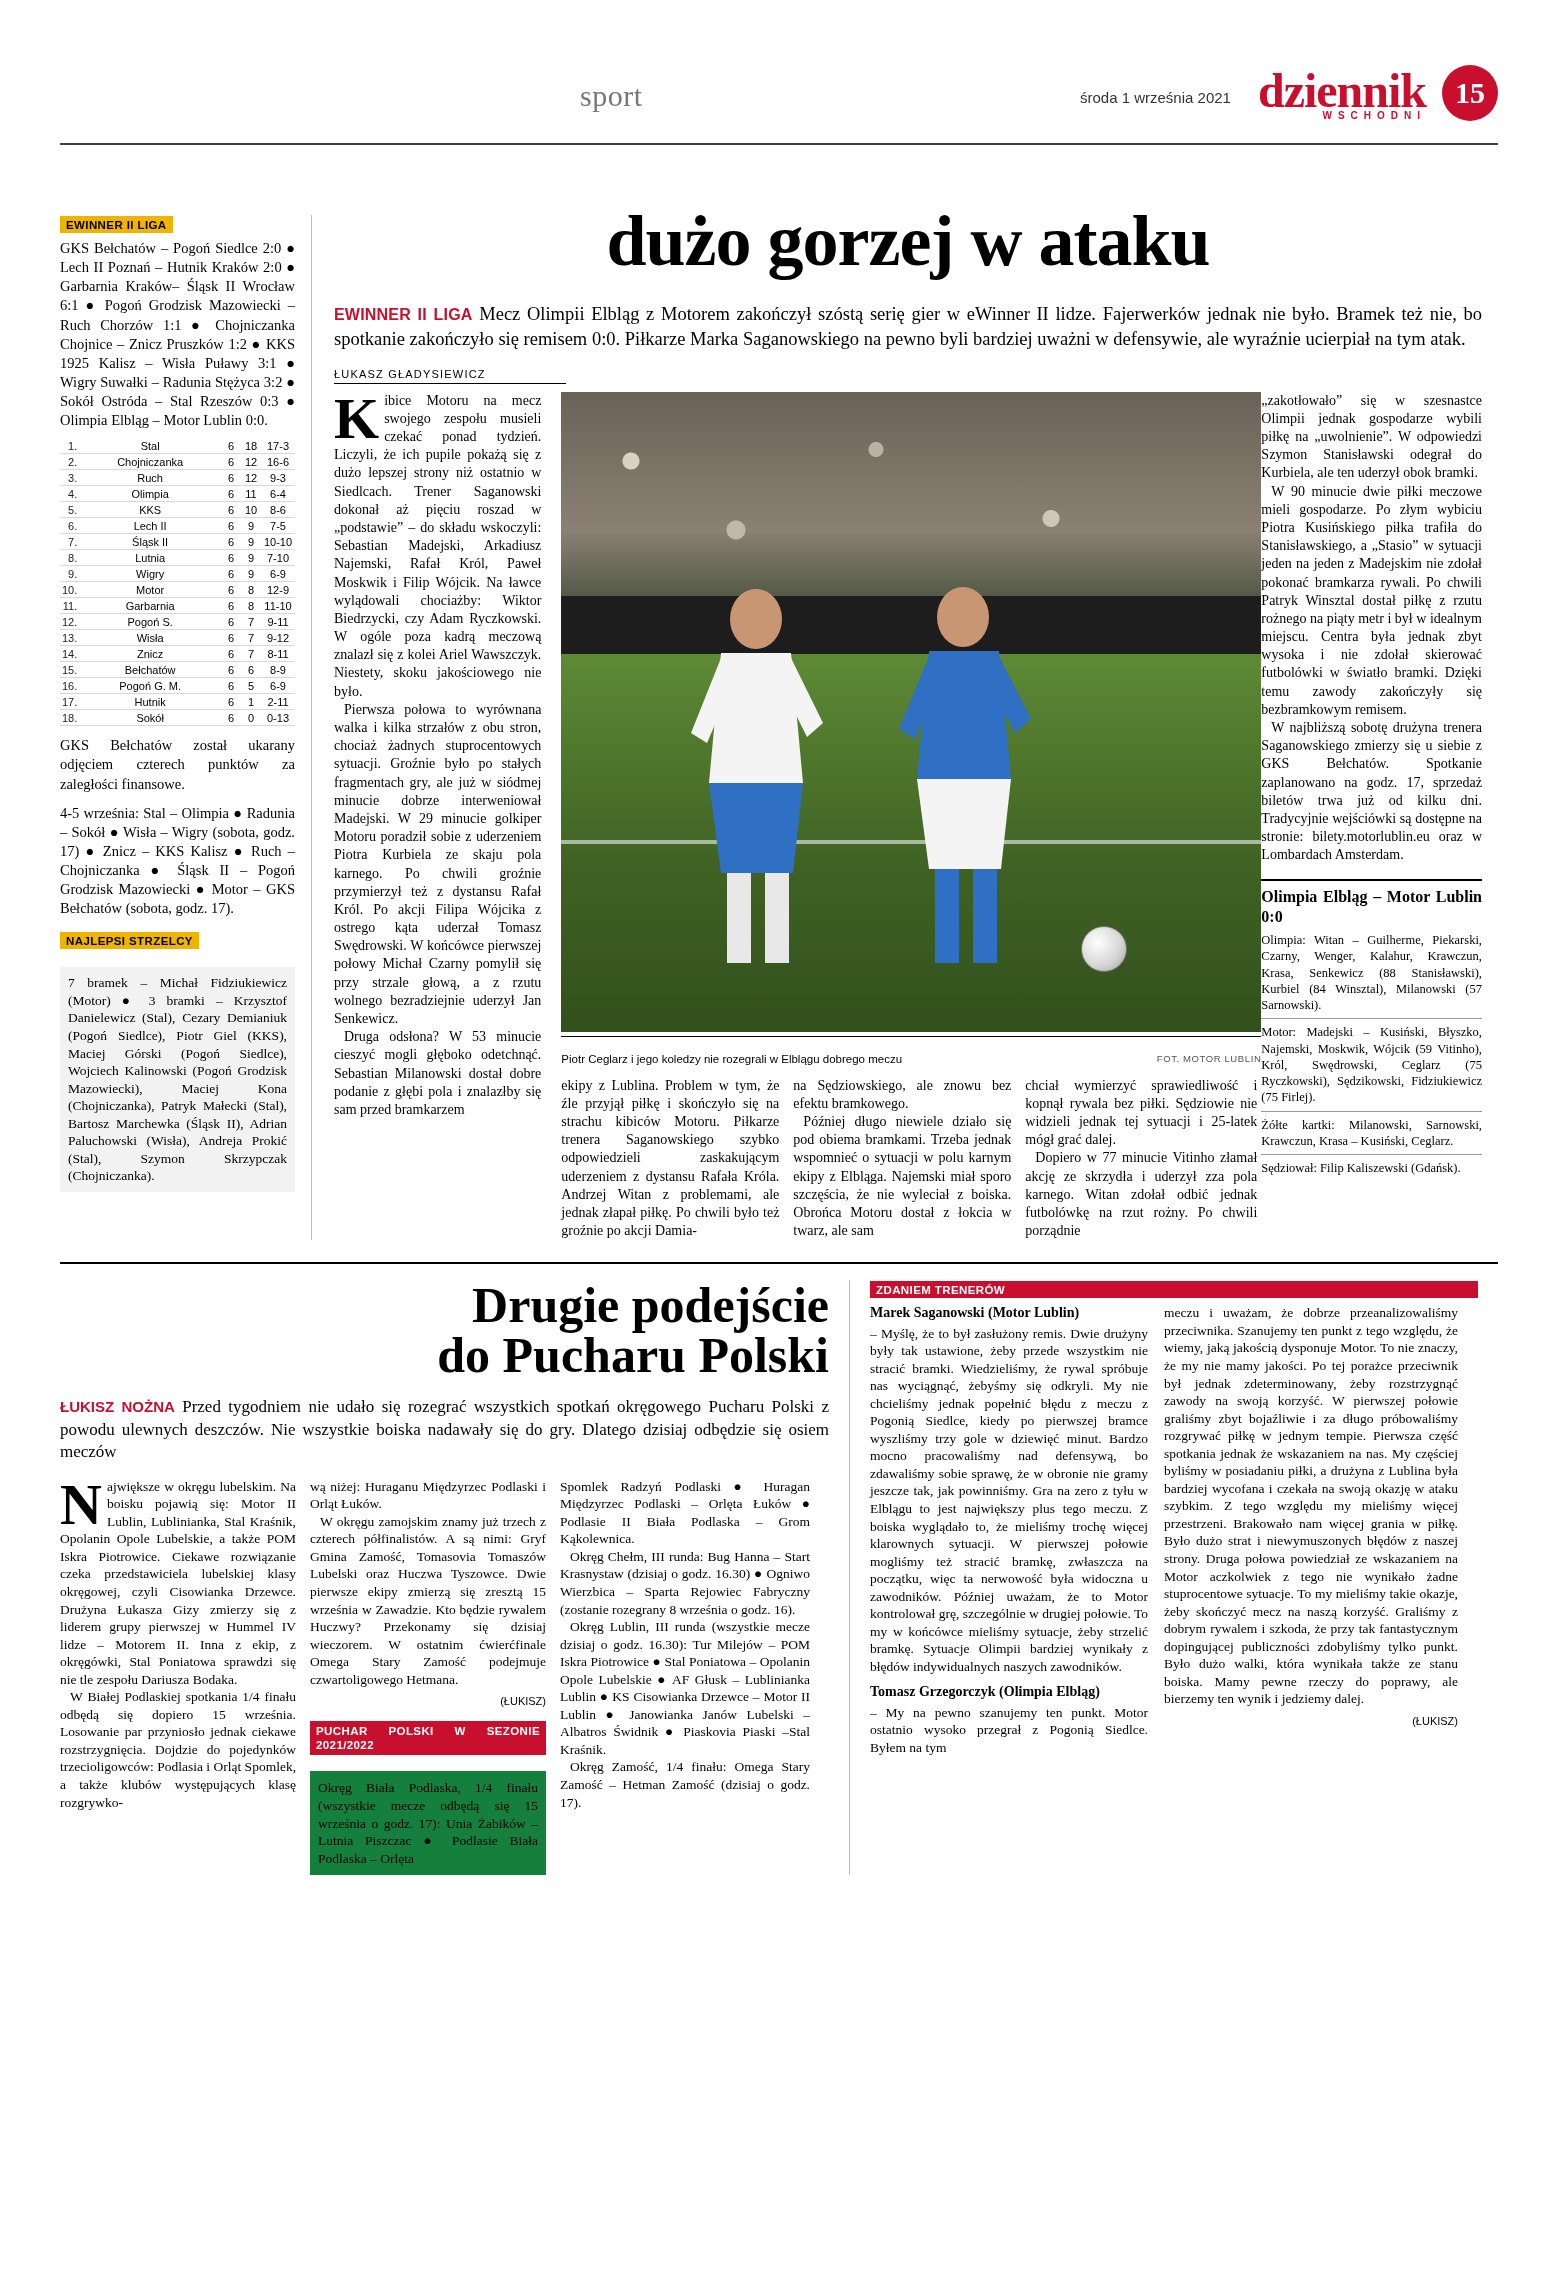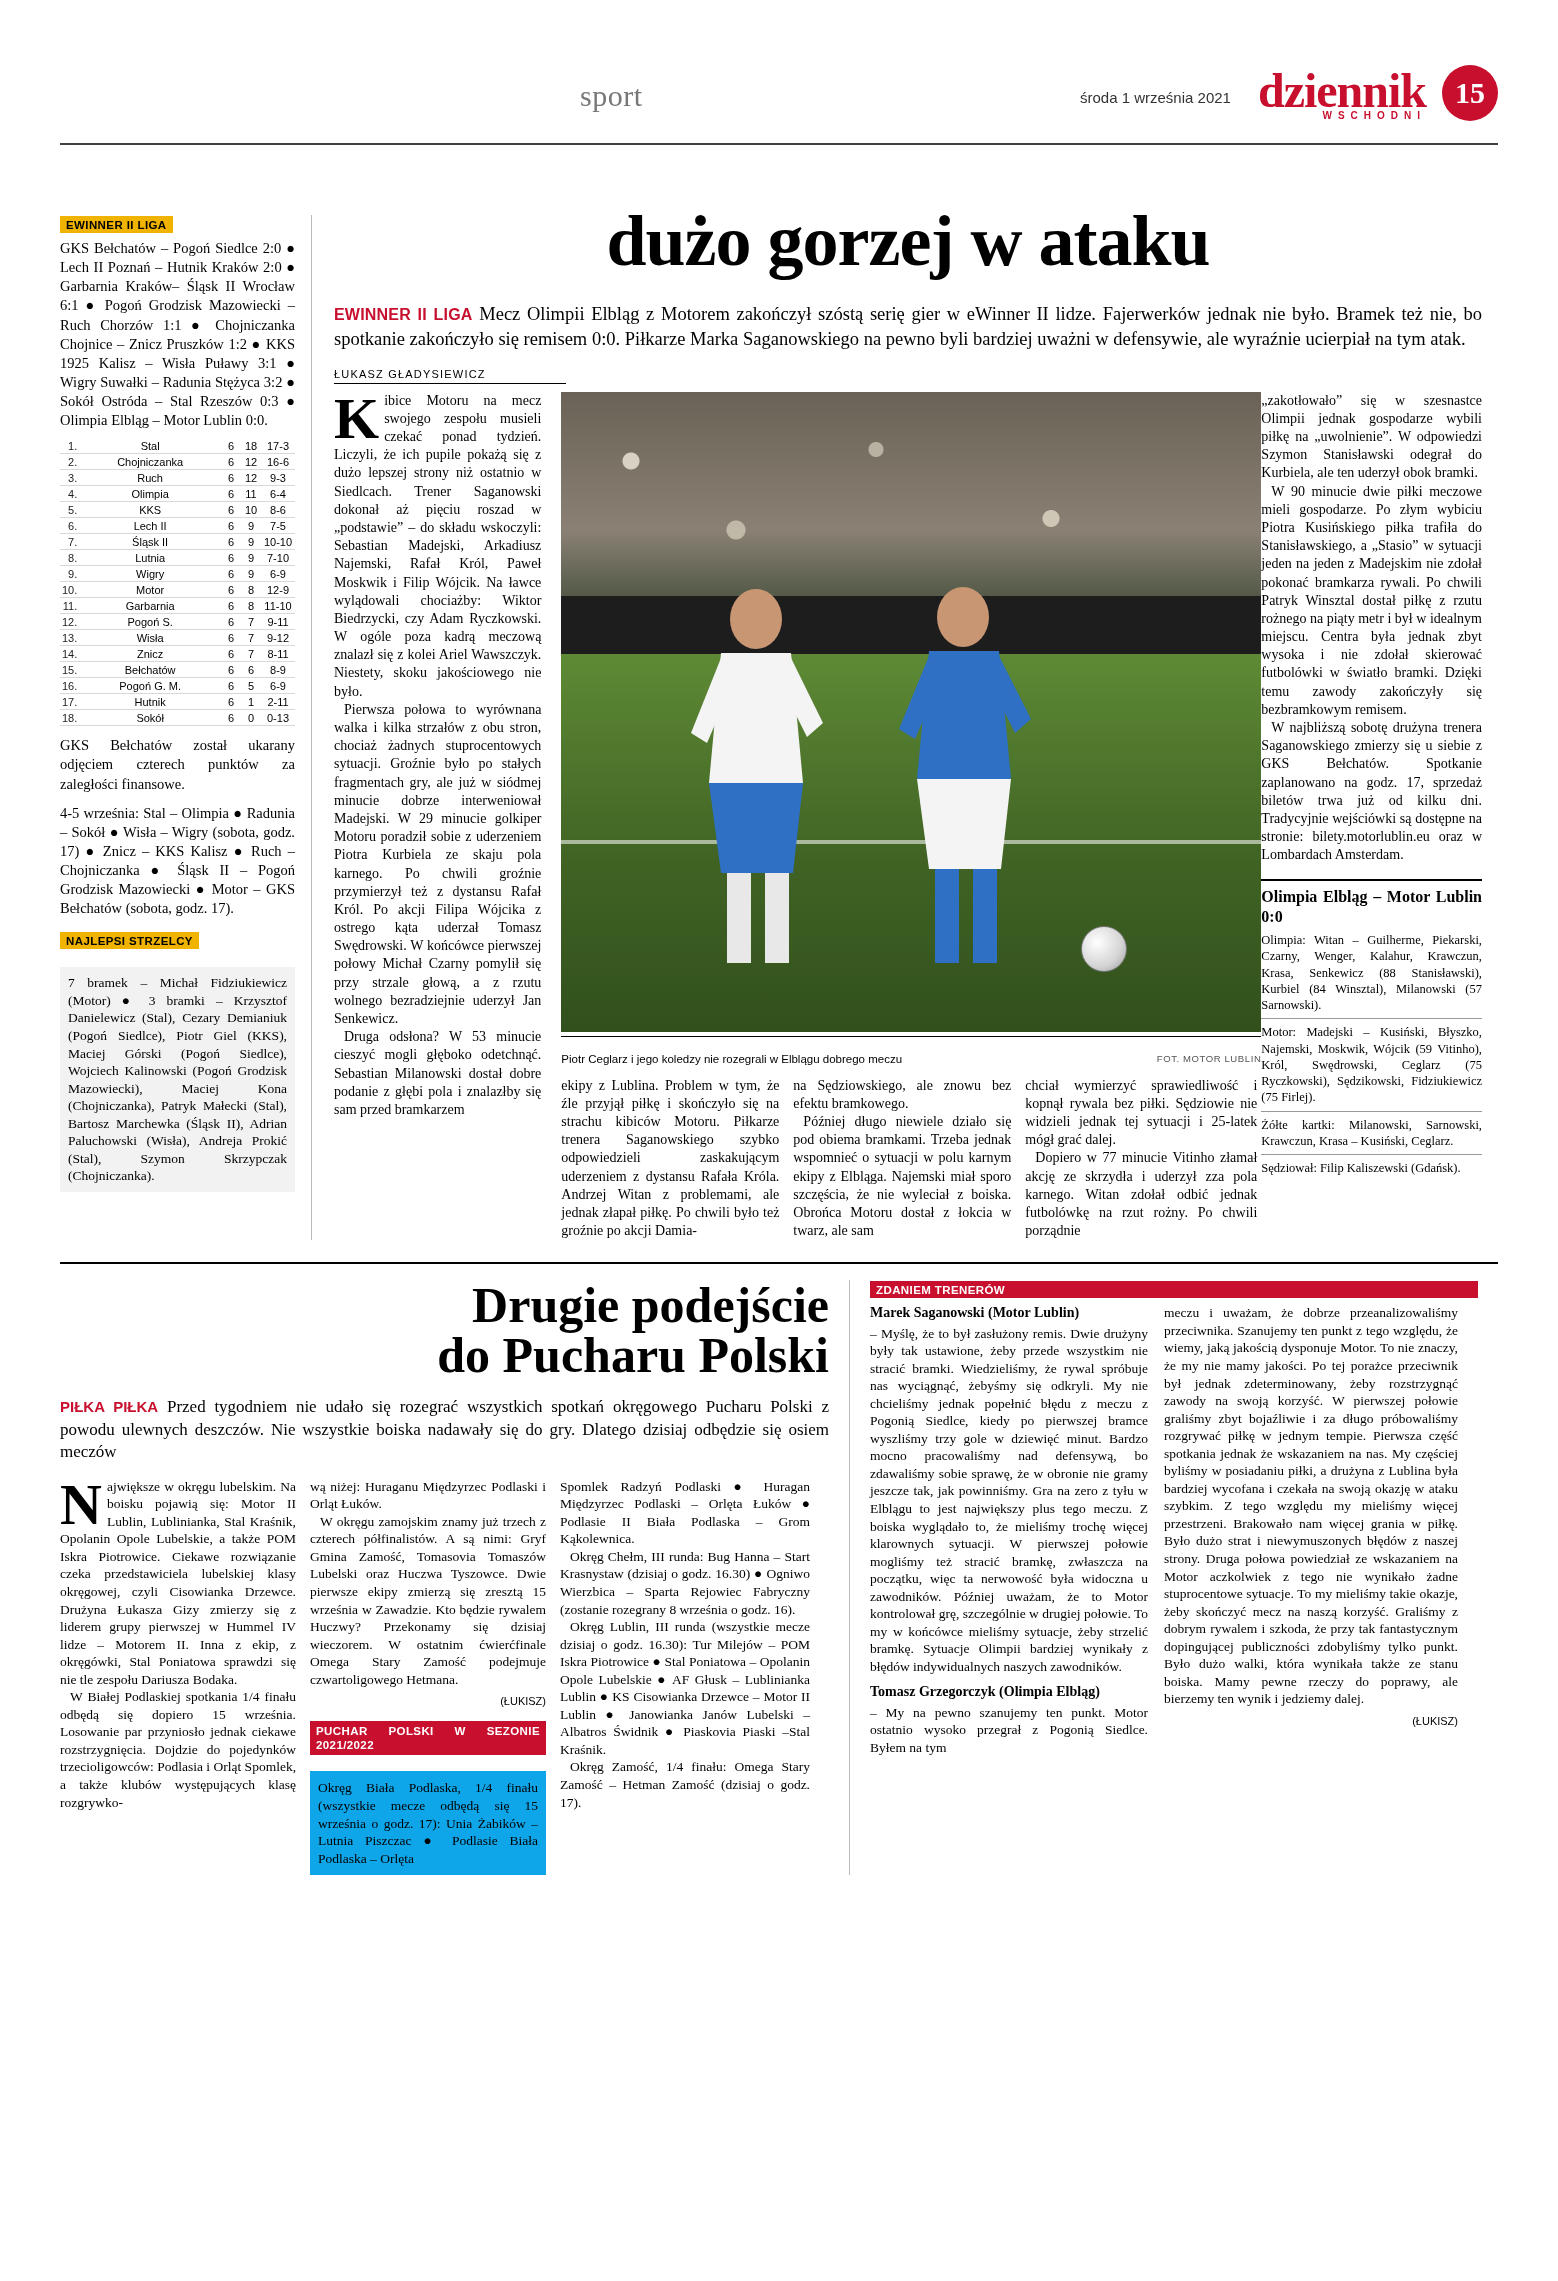--- a/index.html
+++ b/index.html
@@ -222,21 +222,21 @@
     font-weight:bold; font-size:15px; color:#c8102e;
   }
   .bcols { display:flex; }
   .bcol { width:250px; padding-right:14px; font-size:13.5px; line-height:1.3; text-align:justify; }
   .bcol:last-child { padding-right:0; }
   .bcol p { margin:0; text-indent:10px; }
   .bcol p.first { text-indent:0; }
   .sig { font-family:"Liberation Sans", sans-serif; font-size:11px; text-align:right; margin-top:6px; }
 
   .pucharbox {
-    background:#0ea5e9; padding:8px; margin-top:10px;
+    background:#15803d; padding:8px; margin-top:10px;
     font-size:13.5px; line-height:1.3; text-align:justify;
   }
 
   .trenerzy-cols { display:flex; }
   .tcol { width:294px; padding-right:16px; font-size:13.5px; line-height:1.3; text-align:justify; }
   .tcol:last-child { padding-right:0; }
   .tcol p { margin:0; text-indent:10px; }
   .tcol p.first { text-indent:0; }
   .tname { font-weight:bold; font-size:14px; margin-bottom:2px; }
 </style>
@@ -487,21 +487,21 @@
     </div>
 
     <div class="bottom">
 
       <div class="b-left">
         <div class="headline2">
           <div>Drugie podejście</div>
           <div>do Pucharu Polski</div>
         </div>
         <div class="lead2">
-          <span class="kicker">PIŁKA PIŁKA</span>
+          <span class="kicker">ŁUKISZ NOŻNA</span>
           <span>Przed tygodniem nie udało się rozegrać wszystkich spotkań okręgowego Pucharu Polski z powodu ulewnych deszczów. Nie wszystkie boiska nadawały się do gry. Dlatego dzisiaj odbędzie się osiem meczów</span>
         </div>
 
         <div class="bcols">
           <div class="bcol">
             <p class="first dropcap">Największe w okręgu lubelskim. Na boisku pojawią się: Motor II Lublin, Lublinianka, Stal Kraśnik, Opolanin Opole Lubelskie, a także POM Iskra Piotrowice. Ciekawe rozwiązanie czeka przedstawiciela lubelskiej klasy okręgowej, czyli Cisowianka Drzewce. Drużyna Łukasza Gizy zmierzy się z liderem grupy pierwszej w Hummel IV lidze – Motorem II. Inna z ekip, z okręgówki, Stal Poniatowa sprawdzi się nie tle zespołu Dariusza Bodaka.</p>
             <p>W Białej Podlaskiej spotkania 1/4 finału odbędą się dopiero 15 września. Losowanie par przyniosło jednak ciekawe rozstrzygnięcia. Dojdzie do pojedynków trzecioligowców: Podlasia i Orląt Spomlek, a także klubów występujących klasę rozgrywko-</p>
           </div>
           <div class="bcol">
             <p class="first">wą niżej: Huraganu Międzyrzec Podlaski i Orląt Łuków.</p>

